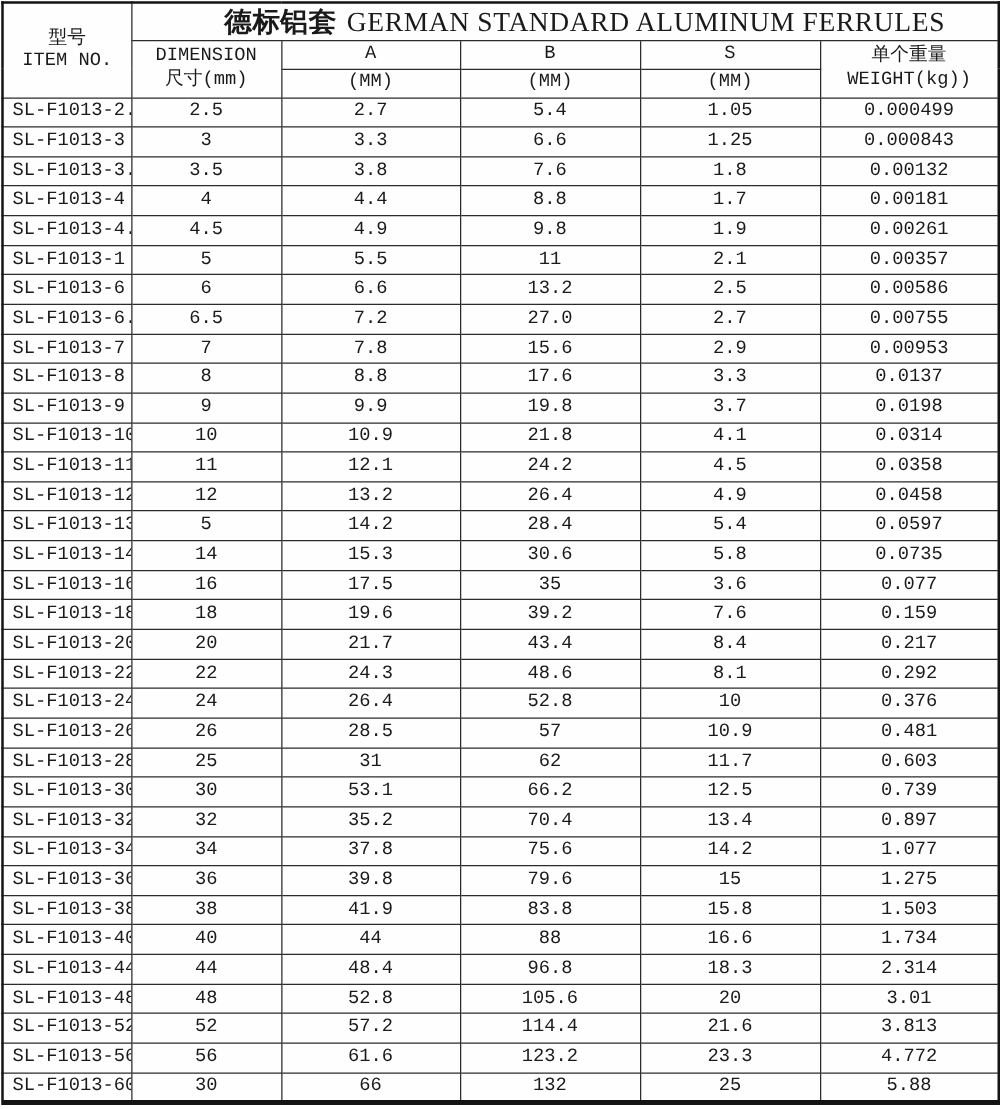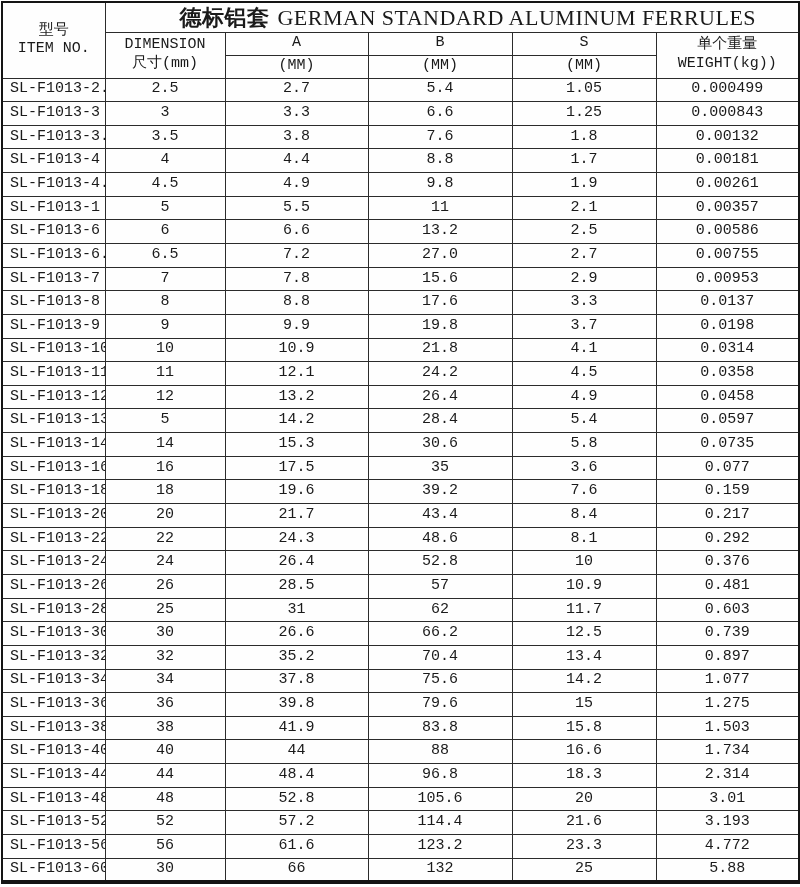--- a/index.html
+++ b/index.html
@@ -267,21 +267,21 @@
         <td class="item-col">SL-F1013-28</td>
         <td>25</td>
         <td>31</td>
         <td>62</td>
         <td>11.7</td>
         <td>0.603</td>
       </tr>
       <tr class="data-row">
         <td class="item-col">SL-F1013-30</td>
         <td>30</td>
-        <td>26.6</td>
+        <td>53.1</td>
         <td>66.2</td>
         <td>12.5</td>
         <td>0.739</td>
       </tr>
       <tr class="data-row">
         <td class="item-col">SL-F1013-32</td>
         <td>32</td>
         <td>35.2</td>
         <td>70.4</td>
         <td>13.4</td>
@@ -334,21 +334,21 @@
         <td>105.6</td>
         <td>20</td>
         <td>3.01</td>
       </tr>
       <tr class="data-row">
         <td class="item-col">SL-F1013-52</td>
         <td>52</td>
         <td>57.2</td>
         <td>114.4</td>
         <td>21.6</td>
-        <td>3.193</td>
+        <td>3.813</td>
       </tr>
       <tr class="data-row">
         <td class="item-col">SL-F1013-56</td>
         <td>56</td>
         <td>61.6</td>
         <td>123.2</td>
         <td>23.3</td>
         <td>4.772</td>
       </tr>
       <tr class="data-row">

